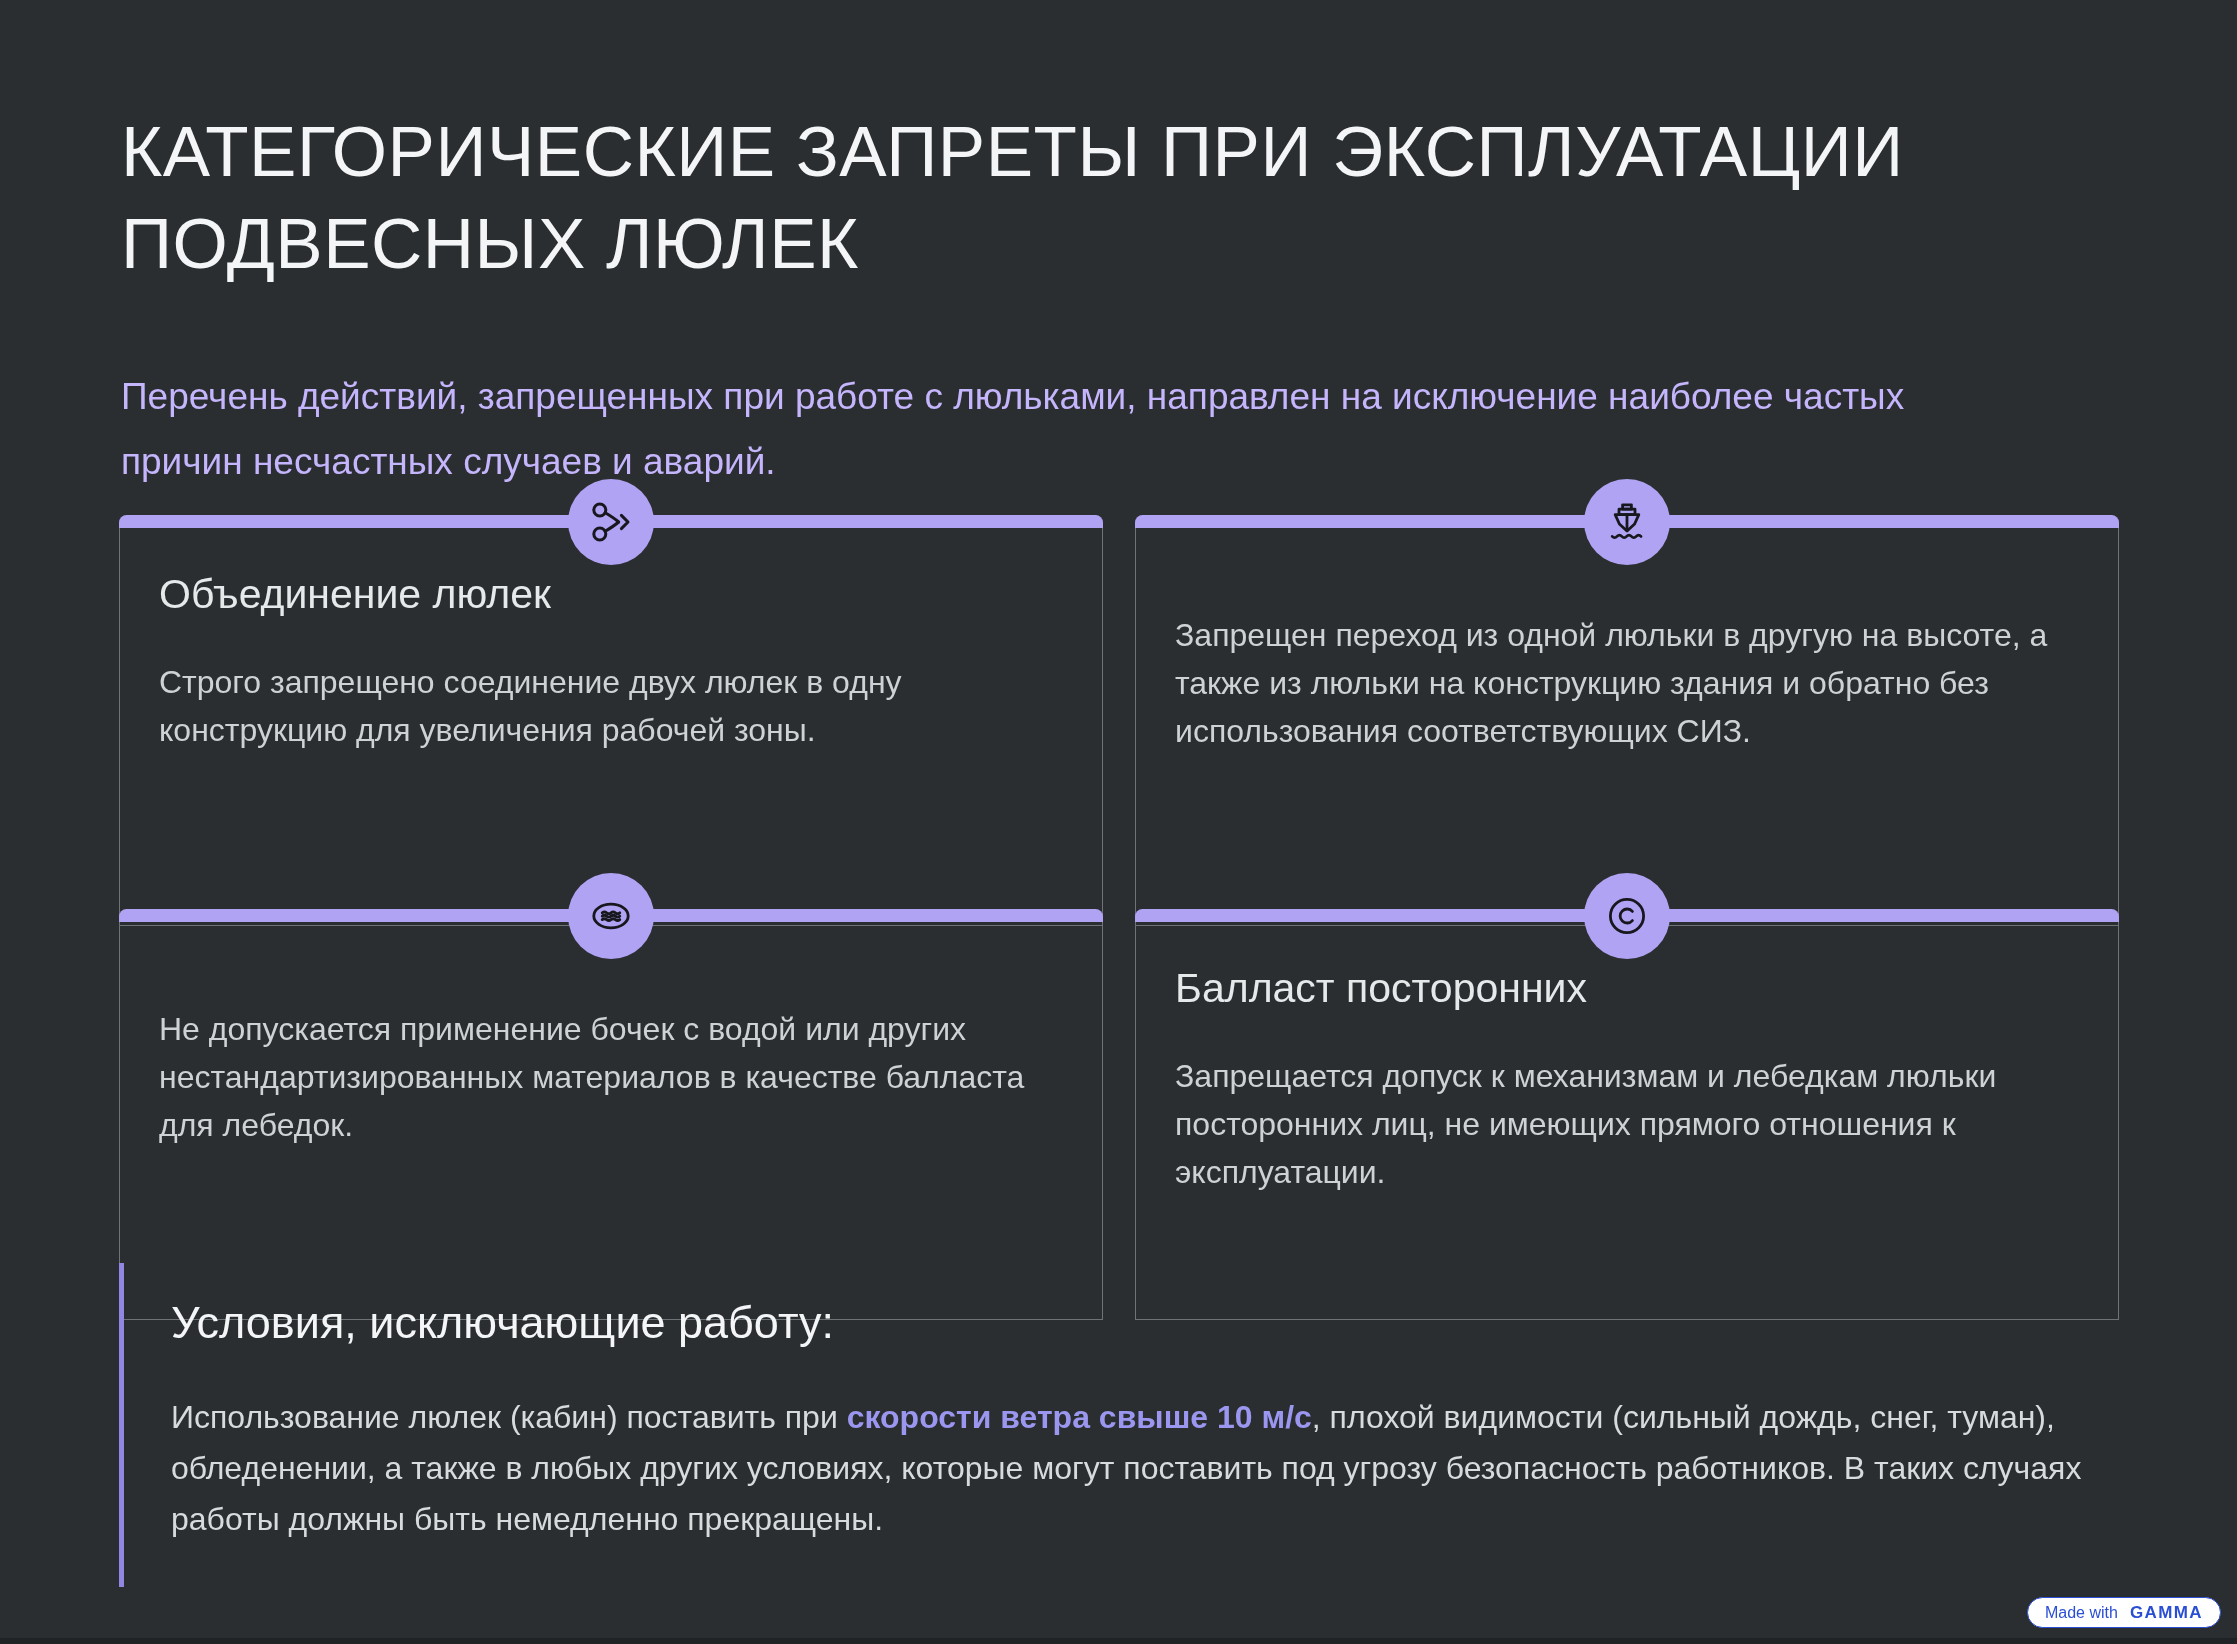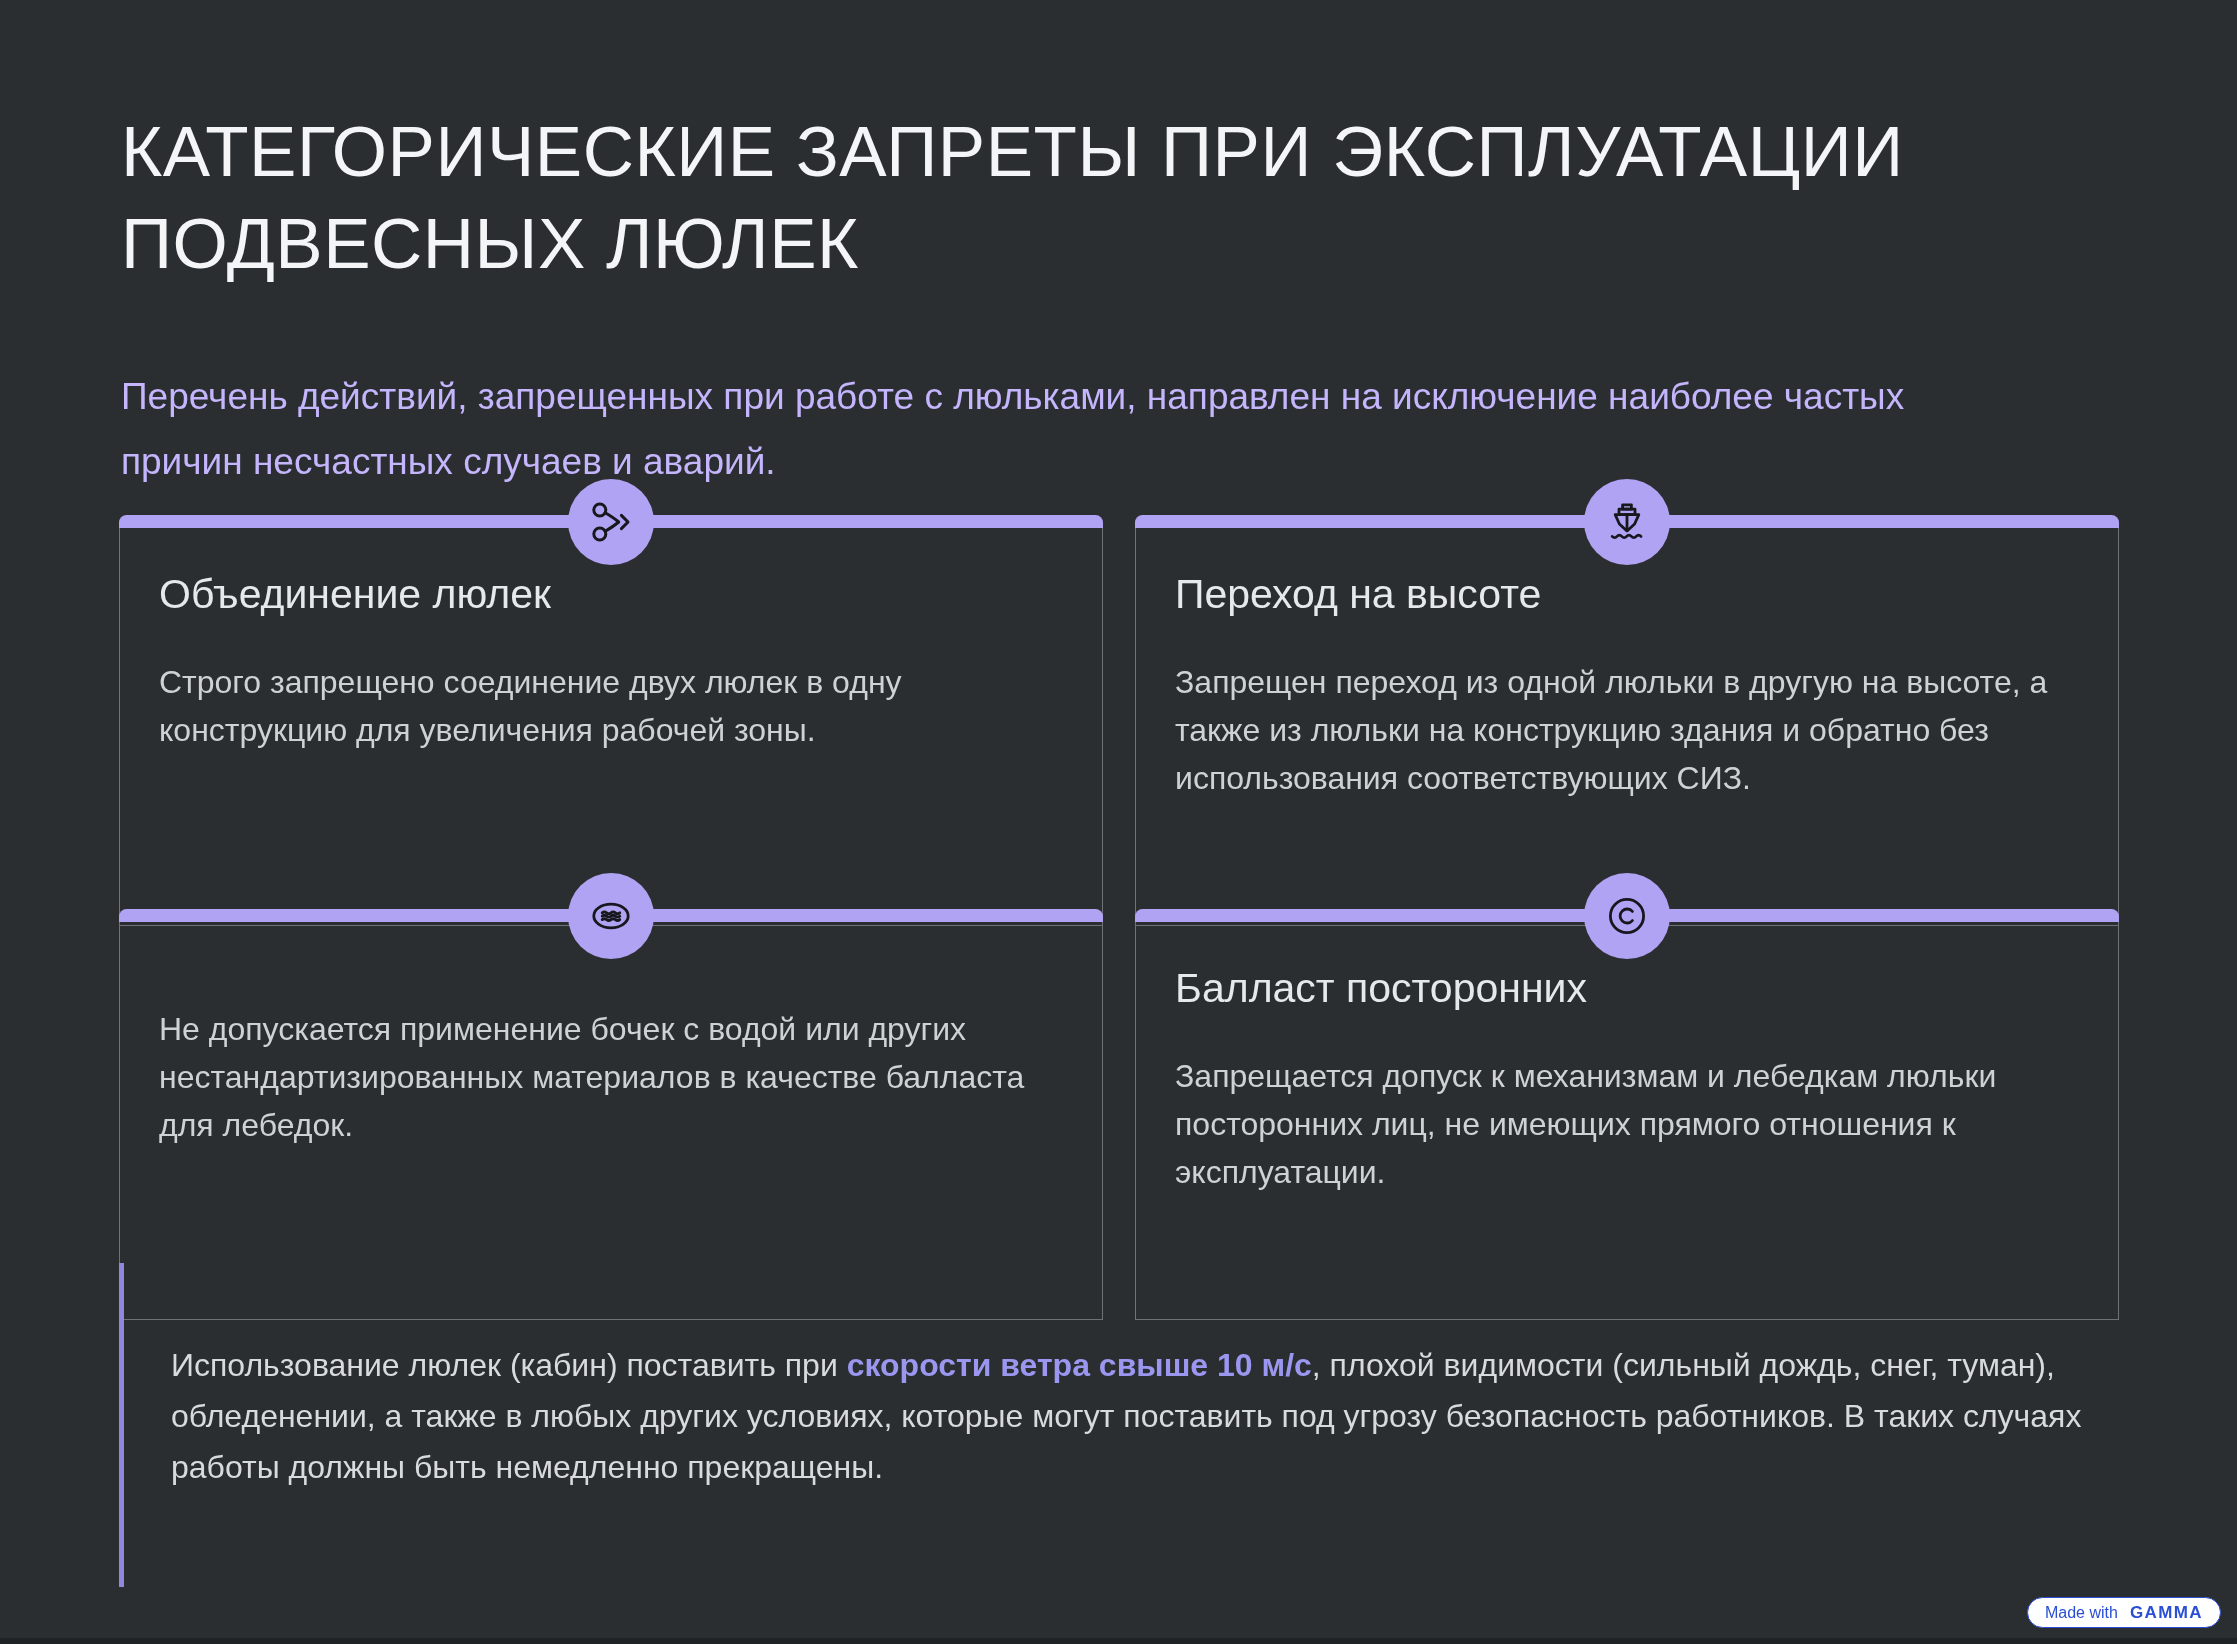--- a/index.html
+++ b/index.html
@@ -104,21 +104,20 @@
     <svg viewBox="0 0 24 24" fill="none" stroke="#17181d" stroke-width="1.4" stroke-linecap="round" stroke-linejoin="round">
       <rect x="9.8" y="3.4" width="4.4" height="2.2"></rect>
       <rect x="8" y="5.6" width="8" height="2.7"></rect>
       <path d="M6.1 8.3 h11.8 l-2.1 4.7 -3.8 3.5 -3.8 -3.5 Z"></path>
       <path d="M12 8.3 v8"></path>
       <path d="M4.6 19.2 q1.2 1.3 2.4 0 q1.2 -1.3 2.4 0 q1.2 1.3 2.4 0 q1.2 -1.3 2.4 0 q1.2 1.3 2.4 0 q1.2 -1.3 2.4 0"></path>
     </svg>
   </div>
   <div class="card-bar"></div>
   <div class="card-body">
-    <h2 class="card-title">Переход на высоте</h2>
     <p class="card-text">Запрещен переход из одной люльки в другую на высоте, а также из люльки на конструкцию здания и обратно без использования соответствующих СИЗ.</p>
   </div>
 </section>
 
 <section class="card" style="left:119px; top:909px;">
   <div class="card-icon">
     <svg viewBox="0 0 24 24" fill="none" stroke="#17181d" stroke-width="1.4" stroke-linecap="round" stroke-linejoin="round">
       <ellipse cx="12" cy="12" rx="8.6" ry="5.9"></ellipse>
       <path d="M7.6 10.4 q1.1 -0.9 2.2 0 q1.1 0.9 2.2 0 q1.1 -0.9 2.2 0 q1.1 0.9 2.2 0"></path>
       <path d="M7.6 12.1 q1.1 -0.9 2.2 0 q1.1 0.9 2.2 0 q1.1 -0.9 2.2 0 q1.1 0.9 2.2 0"></path>
@@ -139,20 +138,21 @@
     </svg>
   </div>
   <div class="card-bar"></div>
   <div class="card-body">
     <h2 class="card-title">Балласт посторонних</h2>
     <p class="card-text">Запрещается допуск к механизмам и лебедкам люльки посторонних лиц, не имеющих прямого отношения к эксплуатации.</p>
   </div>
 </section>
 
 <section class="conditions">
+  <h2 class="conditions-heading">Условия, исключающие работу:</h2>
   <p class="conditions-text"><span>Использование люлек (кабин) поставить при </span><span class="hl">скорости ветра свыше 10 м/с</span><span>, плохой видимости (сильный дождь, снег, туман), обледенении, а также в любых других условиях, которые могут поставить под угрозу безопасность работников. В таких случаях работы должны быть немедленно прекращены.</span></p>
 </section>
 
 <div class="badge">
   <span class="made">Made with</span>
   <span class="brand">GAMMA</span>
 </div>
 
 <div class="bottom-strip"></div>
 

